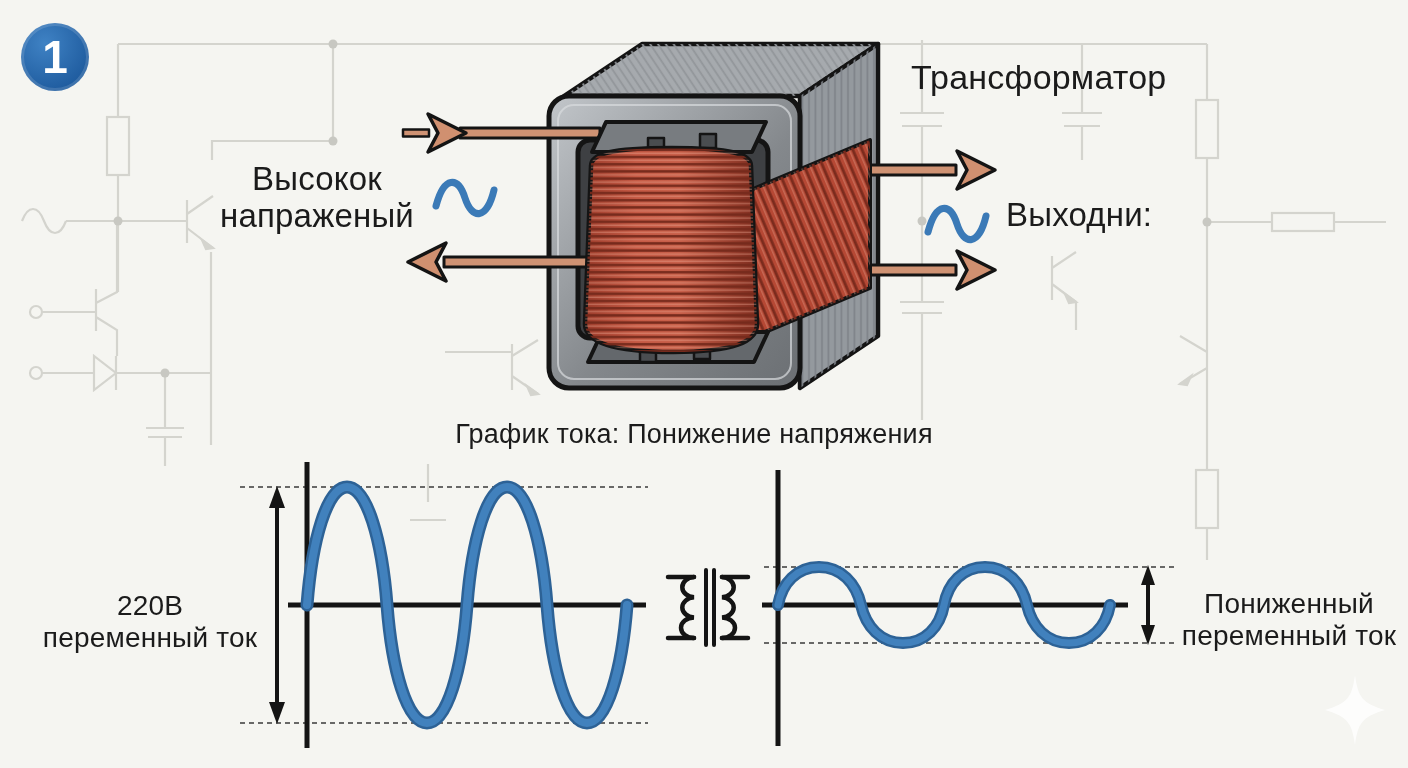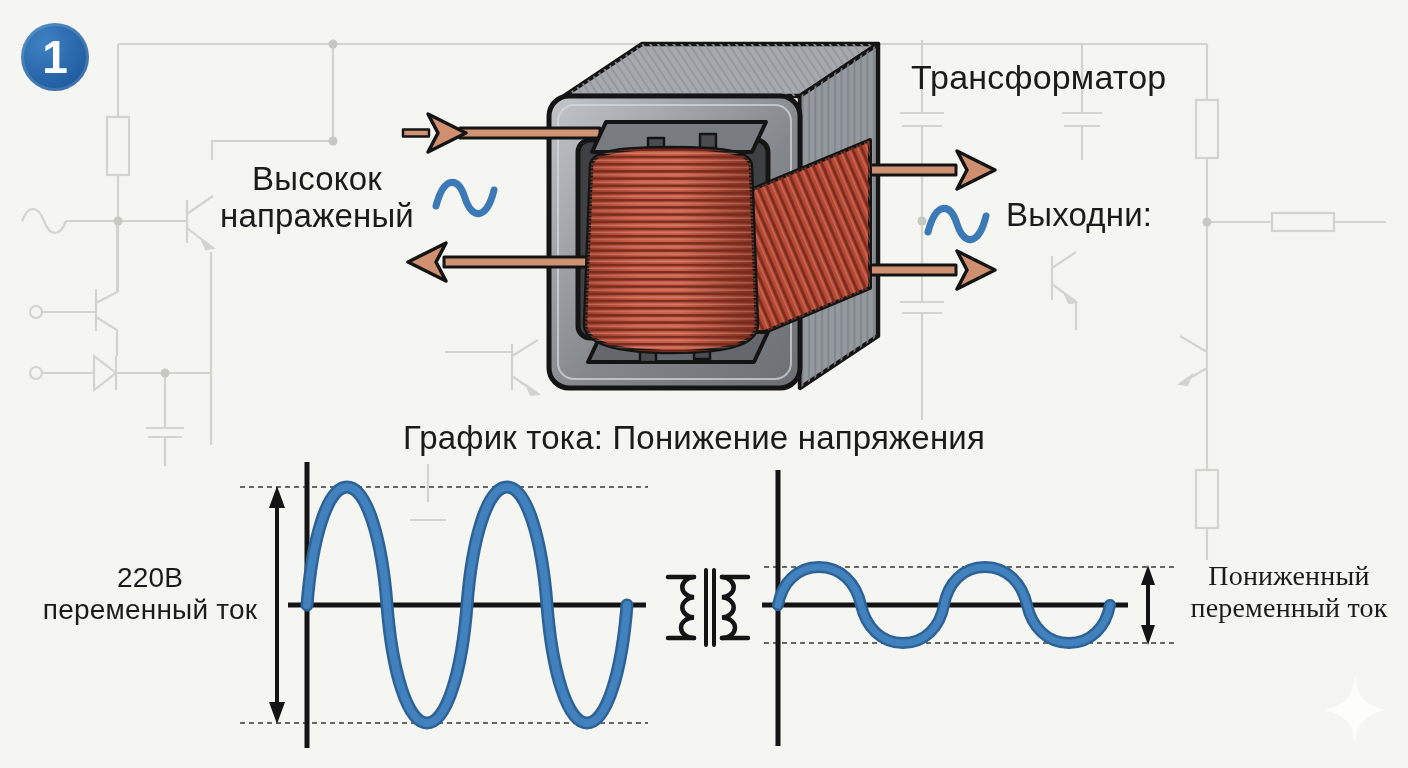--- a/index.html
+++ b/index.html
@@ -7,22 +7,22 @@
           font-family:"Liberation Sans",sans-serif;color:#1b1b1b;}
   .layer{position:absolute;left:0;top:0;width:1408px;height:768px;}
   .label{position:absolute;font-weight:500;letter-spacing:.2px;}
   .center{text-align:center;}
   .badge{position:absolute;left:21px;top:23px;width:68px;height:68px;border-radius:50%;
          background:radial-gradient(circle at 35% 30%, #3f82c4, #1f5c9f 75%);
          box-shadow:inset 0 0 0 3px rgba(255,255,255,.14);
          color:#fff;font-size:46px;font-weight:bold;display:flex;align-items:center;justify-content:center;}
   .t-title{font-size:34px;margin-left:27px;}
   .t-side{font-size:33px;line-height:37px;}
-  .sec-title{font-size:33px;}
-  .g-label{font-size:28px;line-height:32px;}
+  .sec-title{font-size:27px;}
+  .g-label{font-size:28px;line-height:32px;margin-top:28px;}
 </style>
 </head>
 <body>
 
 <div class="canvas">
 
   <svg class="layer" viewBox="0 0 1408 768">
     <defs>
       <linearGradient id="gFront" x1="0" y1="0" x2="1" y2="1">
         <stop offset="0" stop-color="#c2c6ca"></stop>
@@ -199,18 +199,18 @@
     <div>напраженый</div>
   </div>
 
   <div class="label sec-title center" style="left:344px;top:419px;width:700px;">График тока: Понижение напряжения</div>
 
   <div class="label g-label center" style="left:36px;top:562px;width:228px;">
     <div>220В</div>
     <div>переменный ток</div>
   </div>
 
-  <div class="label g-label center" style="left:1174px;top:560px;width:230px;font-family:Liberation Serif, serif;">
+  <div class="label g-label center" style="left:1174px;top:560px;width:230px;">
     <div>Пониженный</div>
     <div>переменный ток</div>
   </div>
 
 </div>
 
 </body></html>

